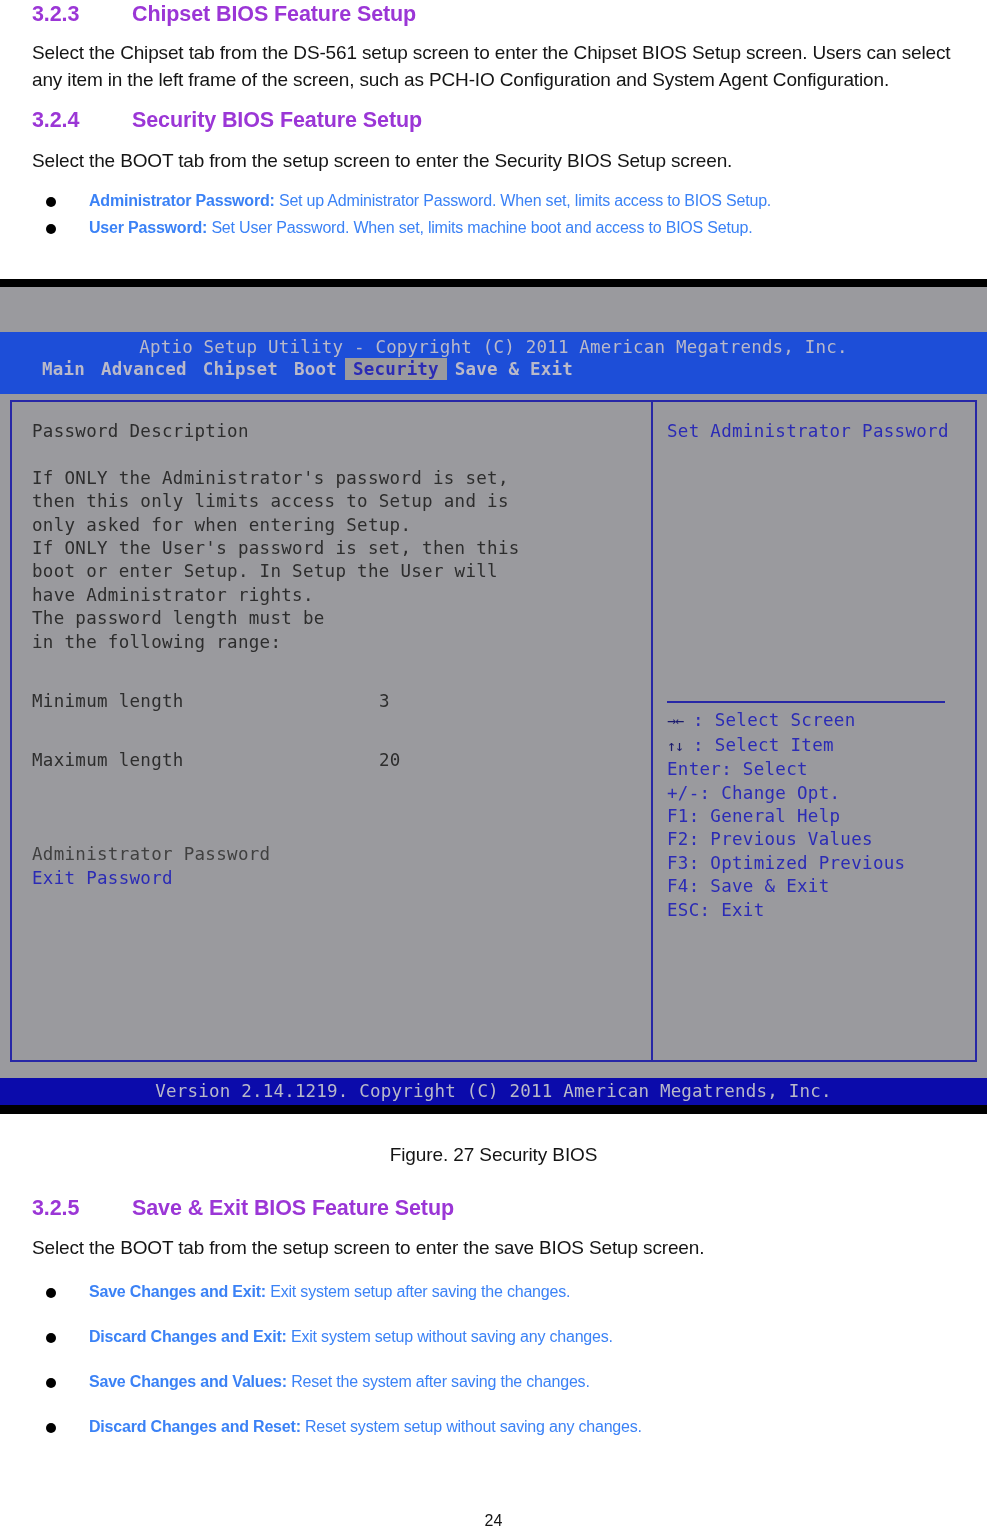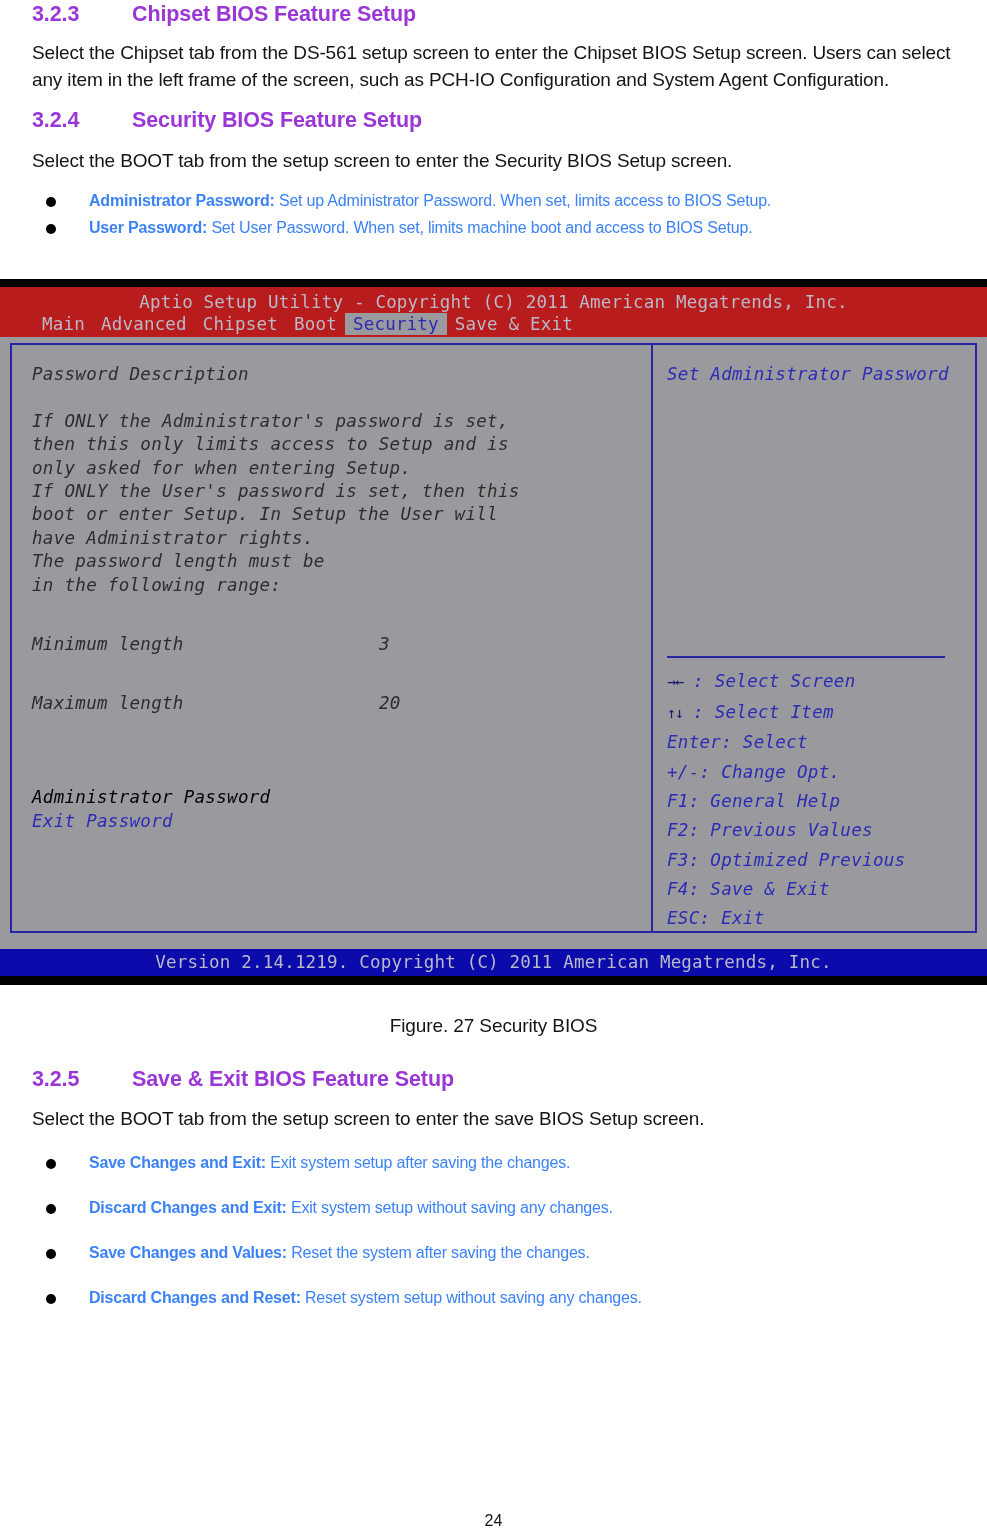--- a/index.html
+++ b/index.html
@@ -61,85 +61,85 @@
   
   .bios {
     position: relative;
     width: 987px;
     background: #9a9a9e;
     font-family: "DejaVu Sans Mono", "Liberation Mono", monospace;
     overflow: hidden;
   }
   .bios-topborder { height: 8px; background: #000000; }
   .bios-header {
-    background: #b91c1c;
+    background: #1d4ed8;
     padding-top: 4px;
+    margin-top: 45px;
   }
   .bios-title {
     color: #b9b9c9;
     text-align: center;
     font-size: 17.5px;
     line-height: 22px;
     letter-spacing: 0.2px;
   }
   .bios-tabs {
     display: flex;
     align-items: center;
     font-size: 17.5px;
     line-height: 22px;
     letter-spacing: 0.2px;
     padding-left: 34px;
-    padding-bottom: 2px;
+    padding-bottom: 14px;
+    font-weight: bold;
   }
   .bios-tabs .tab {
     color: #b9b9c9;
     padding: 0 8px;
     white-space: pre;
   }
   .bios-tabs .tab.active {
     background: #9a9a9e;
     color: #2b2bb5;
   }
 
   .bios-body {
     position: relative;
     background: #9a9a9e;
     padding: 6px 10px 8px 10px;
   }
   .bios-frame {
     border: 2px solid #2727a6;
-    height: 590px;
+    height: 662px;
     display: flex;
     background: #9a9a9e;
-    font-style: italic;
   }
   .pane-left {
     width: 641px;
     flex: 0 0 641px;
     border-right: 2px solid #2727a6;
     padding: 18px 0 0 20px;
   }
   .pane-right {
     flex: 1 1 auto;
     padding: 18px 29px 0 14px;
     display: flex;
     flex-direction: column;
-    justify-content: space-between;
   }
 
   .mono-line {
     font-size: 17.5px;
     line-height: 23.4px;
     letter-spacing: 0.3px;
     white-space: pre;
     color: #2d2d2d;
   }
   .mono-line.blank { color: transparent; }
   .mono-line.blue { color: #2b2bb5; }
-  .mono-line.sel { color: #000000; }
+  .mono-line.sel { color: #404040; }
 
   .kv { display: flex; margin-top: 36px; }
   .kv .k { width: 347px; flex: 0 0 347px; }
 
   .pane-right .help-rule {
     border-top: 2px solid #2727a6;
     margin: 0 4px 6px 0;
   }
   .pane-right .spacer { flex: 0 0 auto; }
 

